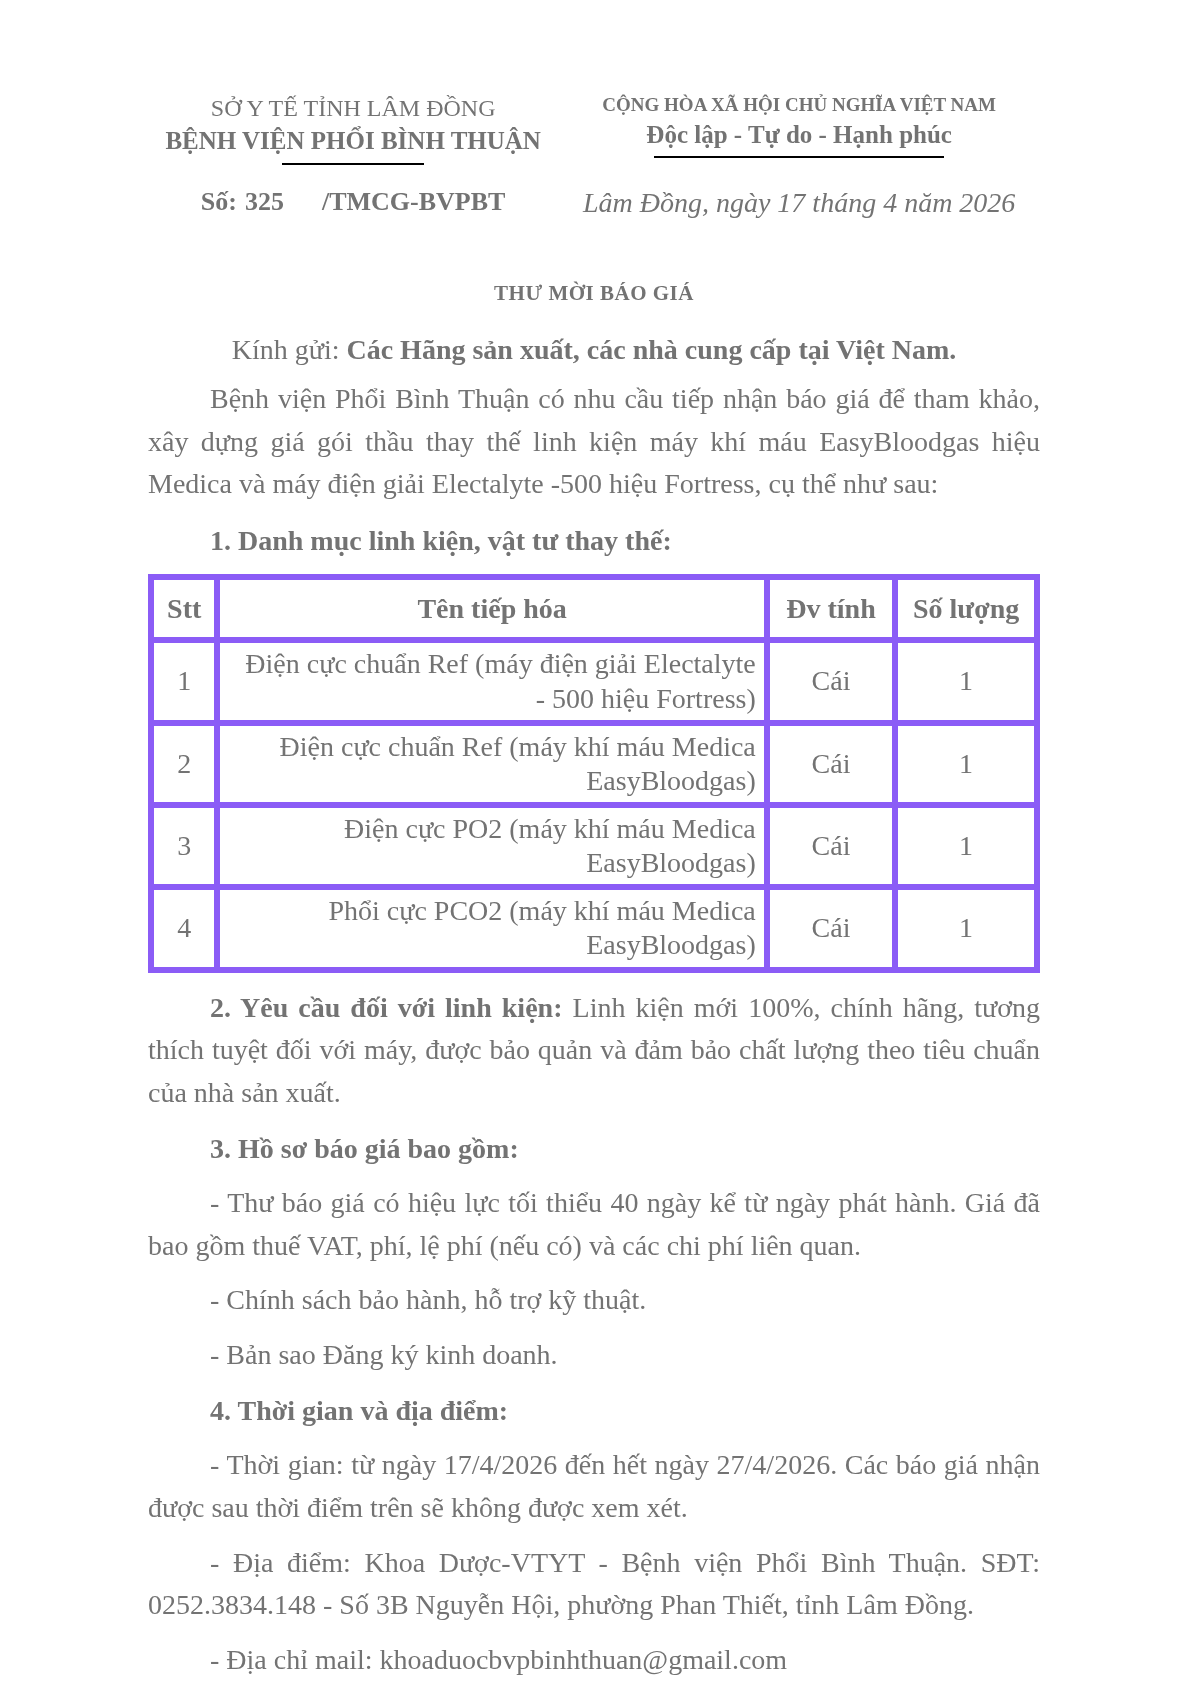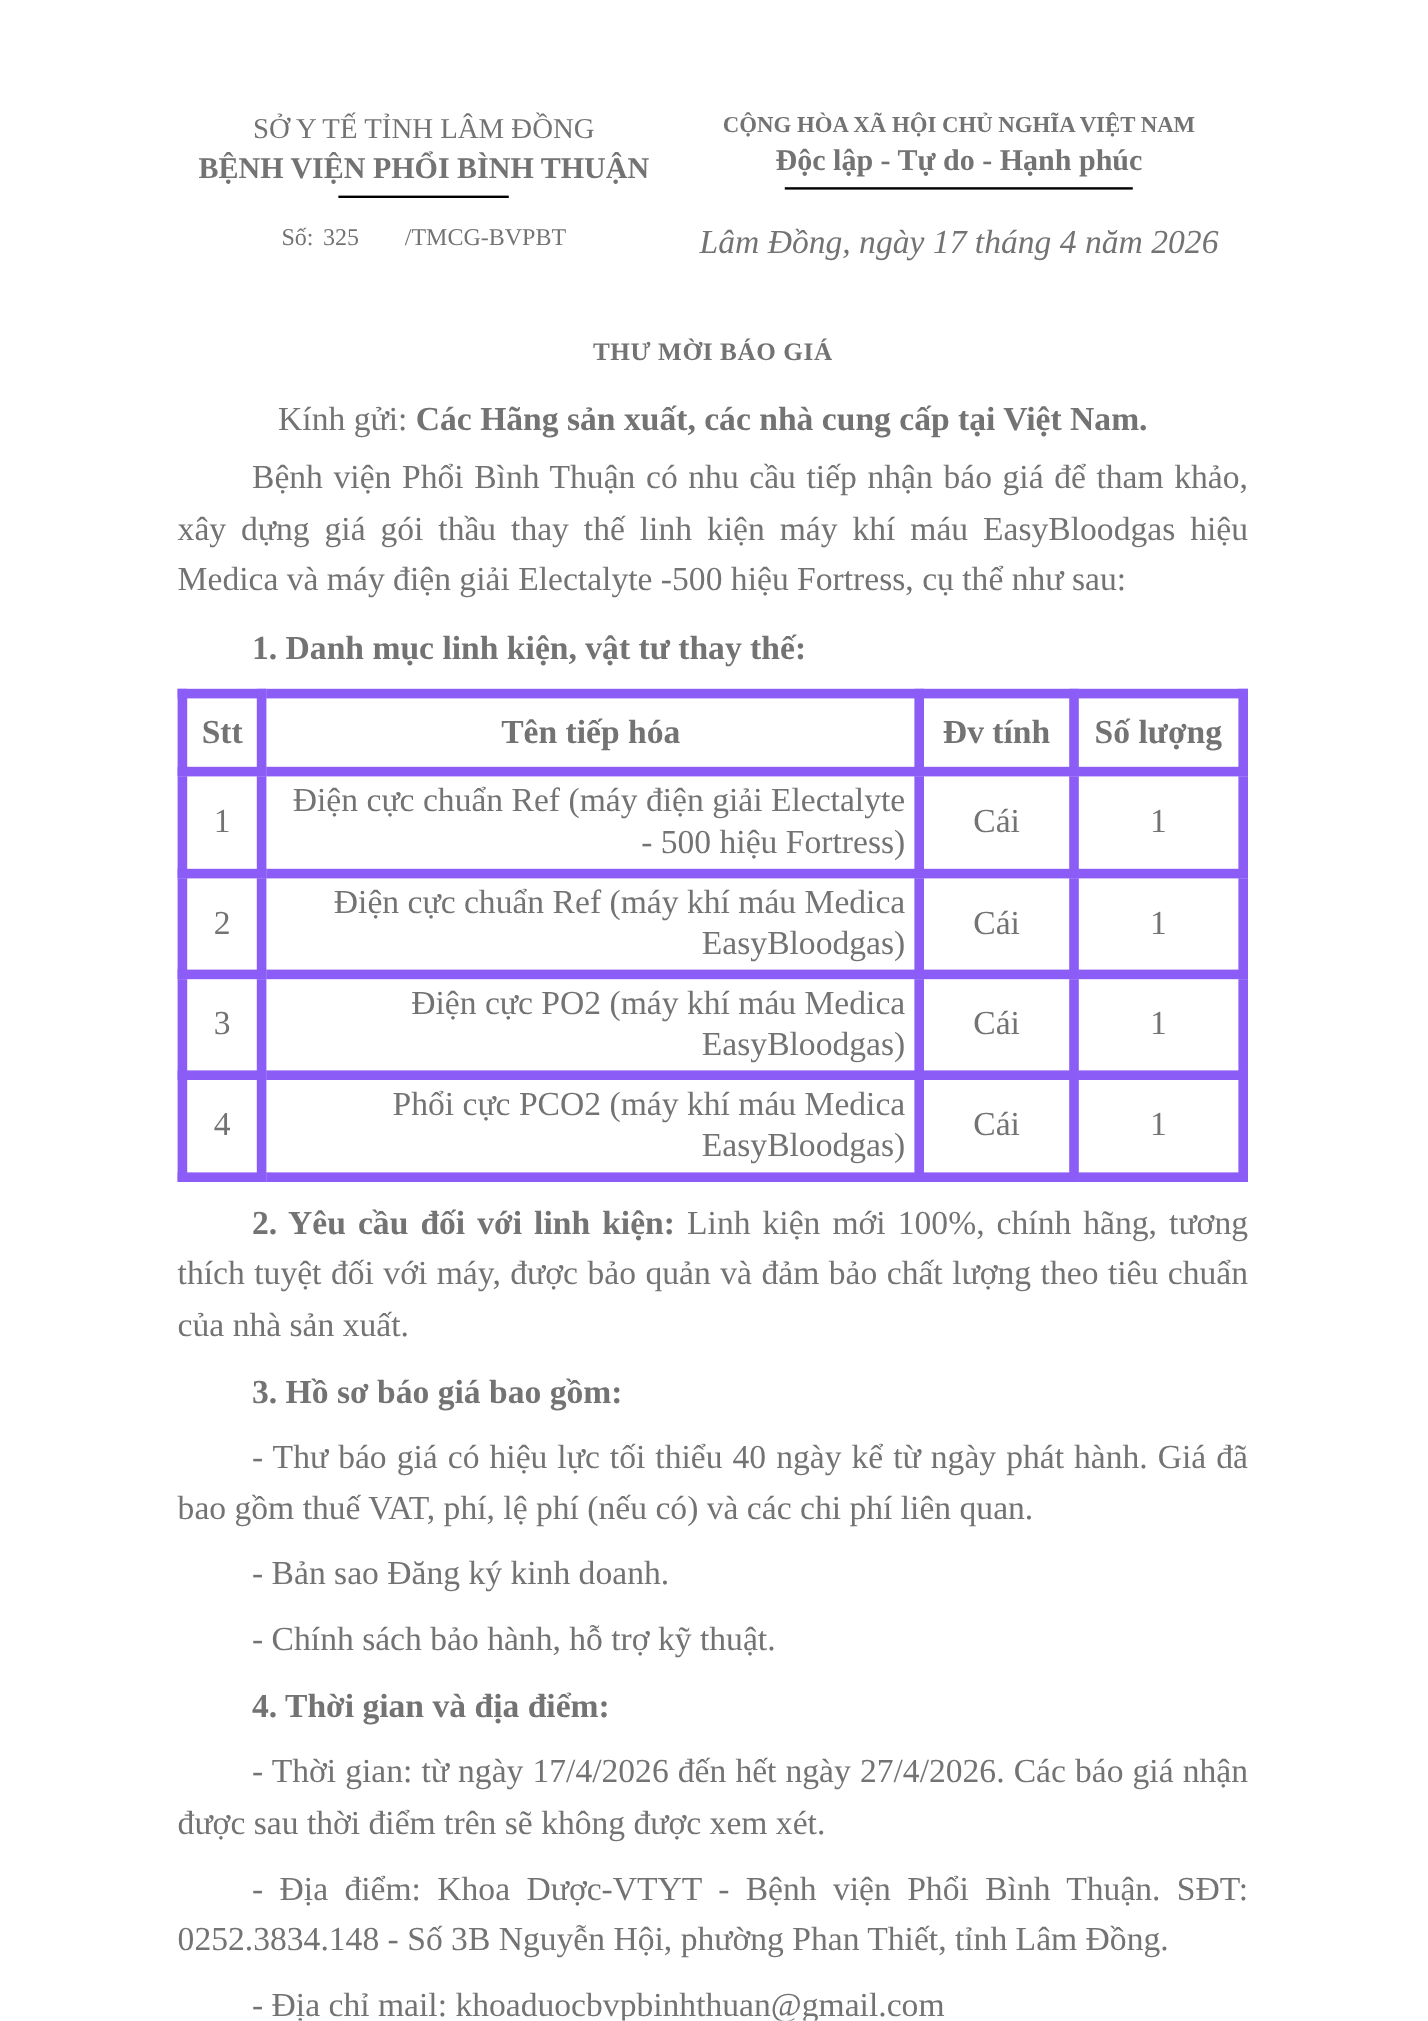--- a/index.html
+++ b/index.html
@@ -32,21 +32,21 @@
   .h-line2 { font-size: 25px; font-weight: bold; line-height: 1.35; }
   .h-line1.bold { font-weight: bold; font-size: 19px; }
   .rule {
     height: 0;
     border-bottom: 2px solid #000;
     margin: 5px auto 0;
   }
   .rule-left  { width: 142px; }
   .rule-right { width: 290px; }
   .header-row2 { margin-top: 22px; }
-  .so-line { font-size: 20px; }
+  .so-line { font-size: 26px; font-weight: bold; }
   .so-number { margin-left: 8px; }
   .so-suffix { margin-left: 38px; }
   .date-line {
     font-style: italic;
     font-size: 28px;
   }
   .title {
     margin-top: 62px;
     text-align: center;
     font-weight: bold;
@@ -78,21 +78,21 @@
     border-collapse: collapse;
     table-layout: fixed;
     margin-top: 12px;
     font-size: 28px;
   }
   table.goods col.c-stt  { width: 7.5%; }
   table.goods col.c-name { width: 62%; }
   table.goods col.c-unit { width: 14.5%; }
   table.goods col.c-qty  { width: 16%; }
   table.goods th, table.goods td {
-    border: 8px solid #8b5cf6;
+    border: 6px solid #8b5cf6;
   }
   table.goods th {
     font-weight: bold;
     text-align: center;
     padding: 12px 4px;
     line-height: 1.2;
   }
   table.goods td {
     line-height: 1.22;
     padding: 4px 6px;
@@ -184,21 +184,21 @@
       </tr>
     </tbody>
   </table>
 
   <p class="body-par tight">
     <span class="bold">2. Yêu cầu đối với linh kiện:</span><span> Linh kiện mới 100%, chính hãng, tương thích tuyệt đối với máy, được bảo quản và đảm bảo chất lượng theo tiêu chuẩn của nhà sản xuất.</span>
   </p>
 
   <p class="section-heading">3. Hồ sơ báo giá bao gồm:</p>
   <p class="body-par">- Thư báo giá có hiệu lực tối thiểu 40 ngày kể từ ngày phát hành. Giá đã bao gồm thuế VAT, phí, lệ phí (nếu có) và các chi phí liên quan.</p>
+  <p class="body-par">- Chính sách bảo hành, hỗ trợ kỹ thuật.</p>
   <p class="body-par">- Bản sao Đăng ký kinh doanh.</p>
-  <p class="body-par">- Chính sách bảo hành, hỗ trợ kỹ thuật.</p>
 
   <p class="section-heading">4. Thời gian và địa điểm:</p>
   <p class="body-par">- Thời gian: từ ngày 17/4/2026 đến hết ngày 27/4/2026. Các báo giá nhận được sau thời điểm trên sẽ không được xem xét.</p>
   <p class="body-par">- Địa điểm: Khoa Dược-VTYT - Bệnh viện Phổi Bình Thuận. SĐT: 0252.3834.148 - Số 3B Nguyễn Hội, phường Phan Thiết, tỉnh Lâm Đồng.</p>
   <p class="body-par">- Địa chỉ mail: khoaduocbvpbinhthuan@gmail.com</p>
 
 </div>
 
 </body></html>

